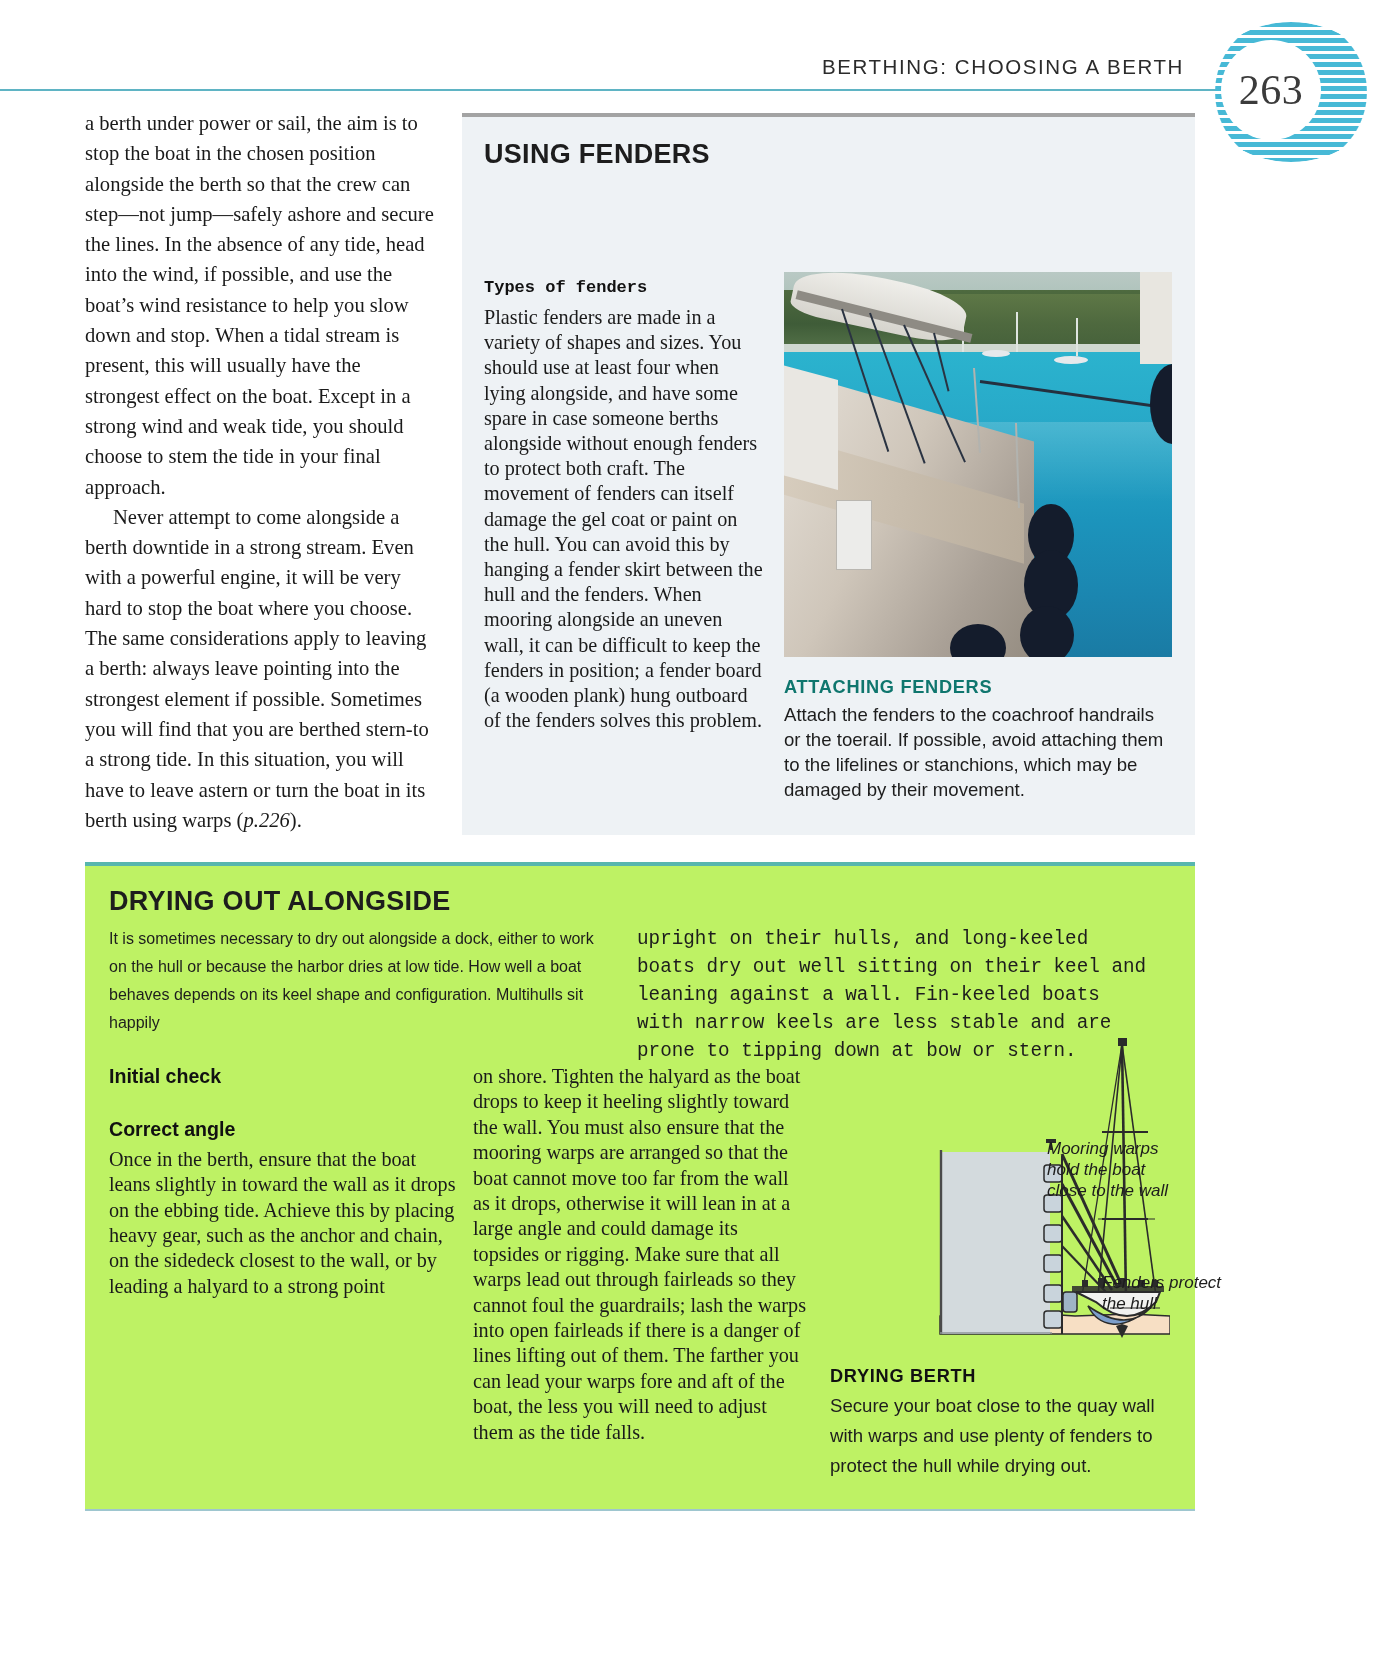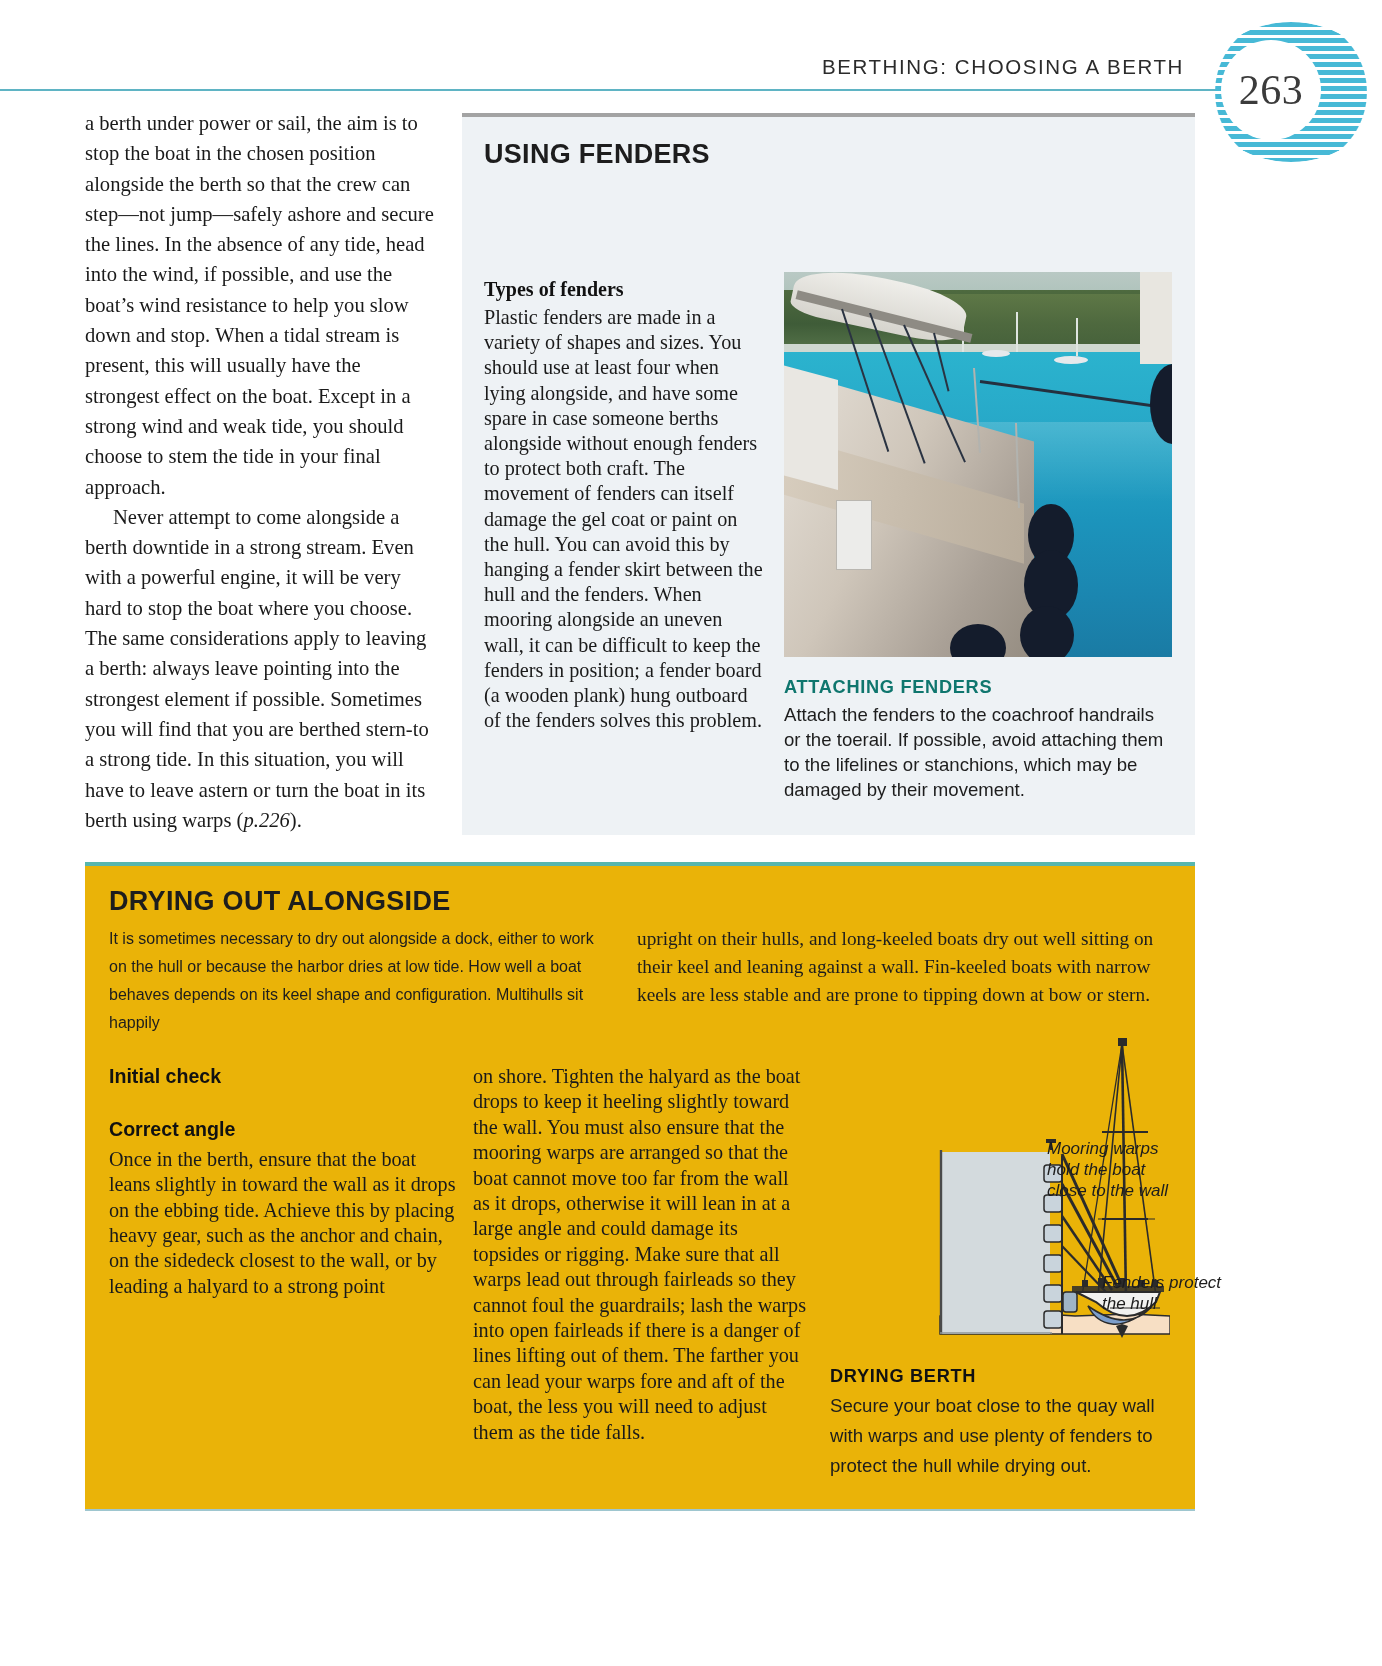--- a/index.html
+++ b/index.html
@@ -80,22 +80,22 @@
     font-weight:bold; font-size:27px; color:#1d1d1d;
     letter-spacing:0.3px;
   }
   #fenders-intro {
     position:absolute; left:22px; top:62px; width:640px;
     font-family:"Liberation Sans", sans-serif;
     font-size:19.3px; line-height:28px; color:#1d1d1d;
   }
   #types-subhead {
     position:absolute; left:22px; top:161px;
-    font-family:Liberation Serif, serif;
-    font-weight:bold; font-size:20px; color:#111;
+    font-family:Liberation Mono, monospace;
+    font-weight:bold; font-size:17px; color:#111;
   }
   #types-body {
     position:absolute; left:22px; top:188px; width:280px;
     font-size:20.2px; line-height:25.2px; color:#1a1a1a;
   }
 
   
   #fender-photo {
     position:absolute; left:322px; top:155px; width:388px; height:385px;
     overflow:hidden;
@@ -140,36 +140,36 @@
   #photo-caption-body {
     position:absolute; left:322px; top:585px; width:390px;
     font-family:"Liberation Sans", sans-serif;
     font-size:18.6px; line-height:25px; color:#1d1d1d;
   }
 
   
   #drying-panel {
     position:absolute; left:85px; top:862px;
     width:1110px; height:648px;
-    background:#eab308;
+    background:#bef264;
     border-top:4px solid #57b6ae;
   }
   #drying-title {
     position:absolute; left:24px; top:20px;
     font-family:"Liberation Sans", sans-serif;
     font-weight:bold; font-size:27px; color:#1d1d1d; letter-spacing:0.3px;
   }
   #drying-intro-left {
     position:absolute; left:24px; top:59px; width:505px;
     font-family:"Liberation Sans", sans-serif;
     font-size:16px; line-height:28px; color:#1d1d1d;
   }
   #drying-intro-right {
     position:absolute; left:552px; top:59px; width:520px;
-    font-family:Liberation Serif, serif;
+    font-family:Liberation Mono, monospace;
     font-size:19.3px; line-height:28px; color:#1d1d1d;
   }
 
   .dry-subhead {
     font-family:"Liberation Sans", sans-serif;
     font-weight:bold; font-size:19.6px; color:#111; margin-bottom:4px;
   }
   #col-a {
     position:absolute; left:24px; top:198px; width:350px;
     font-size:20.2px; line-height:25.4px; color:#1a1a1a;

